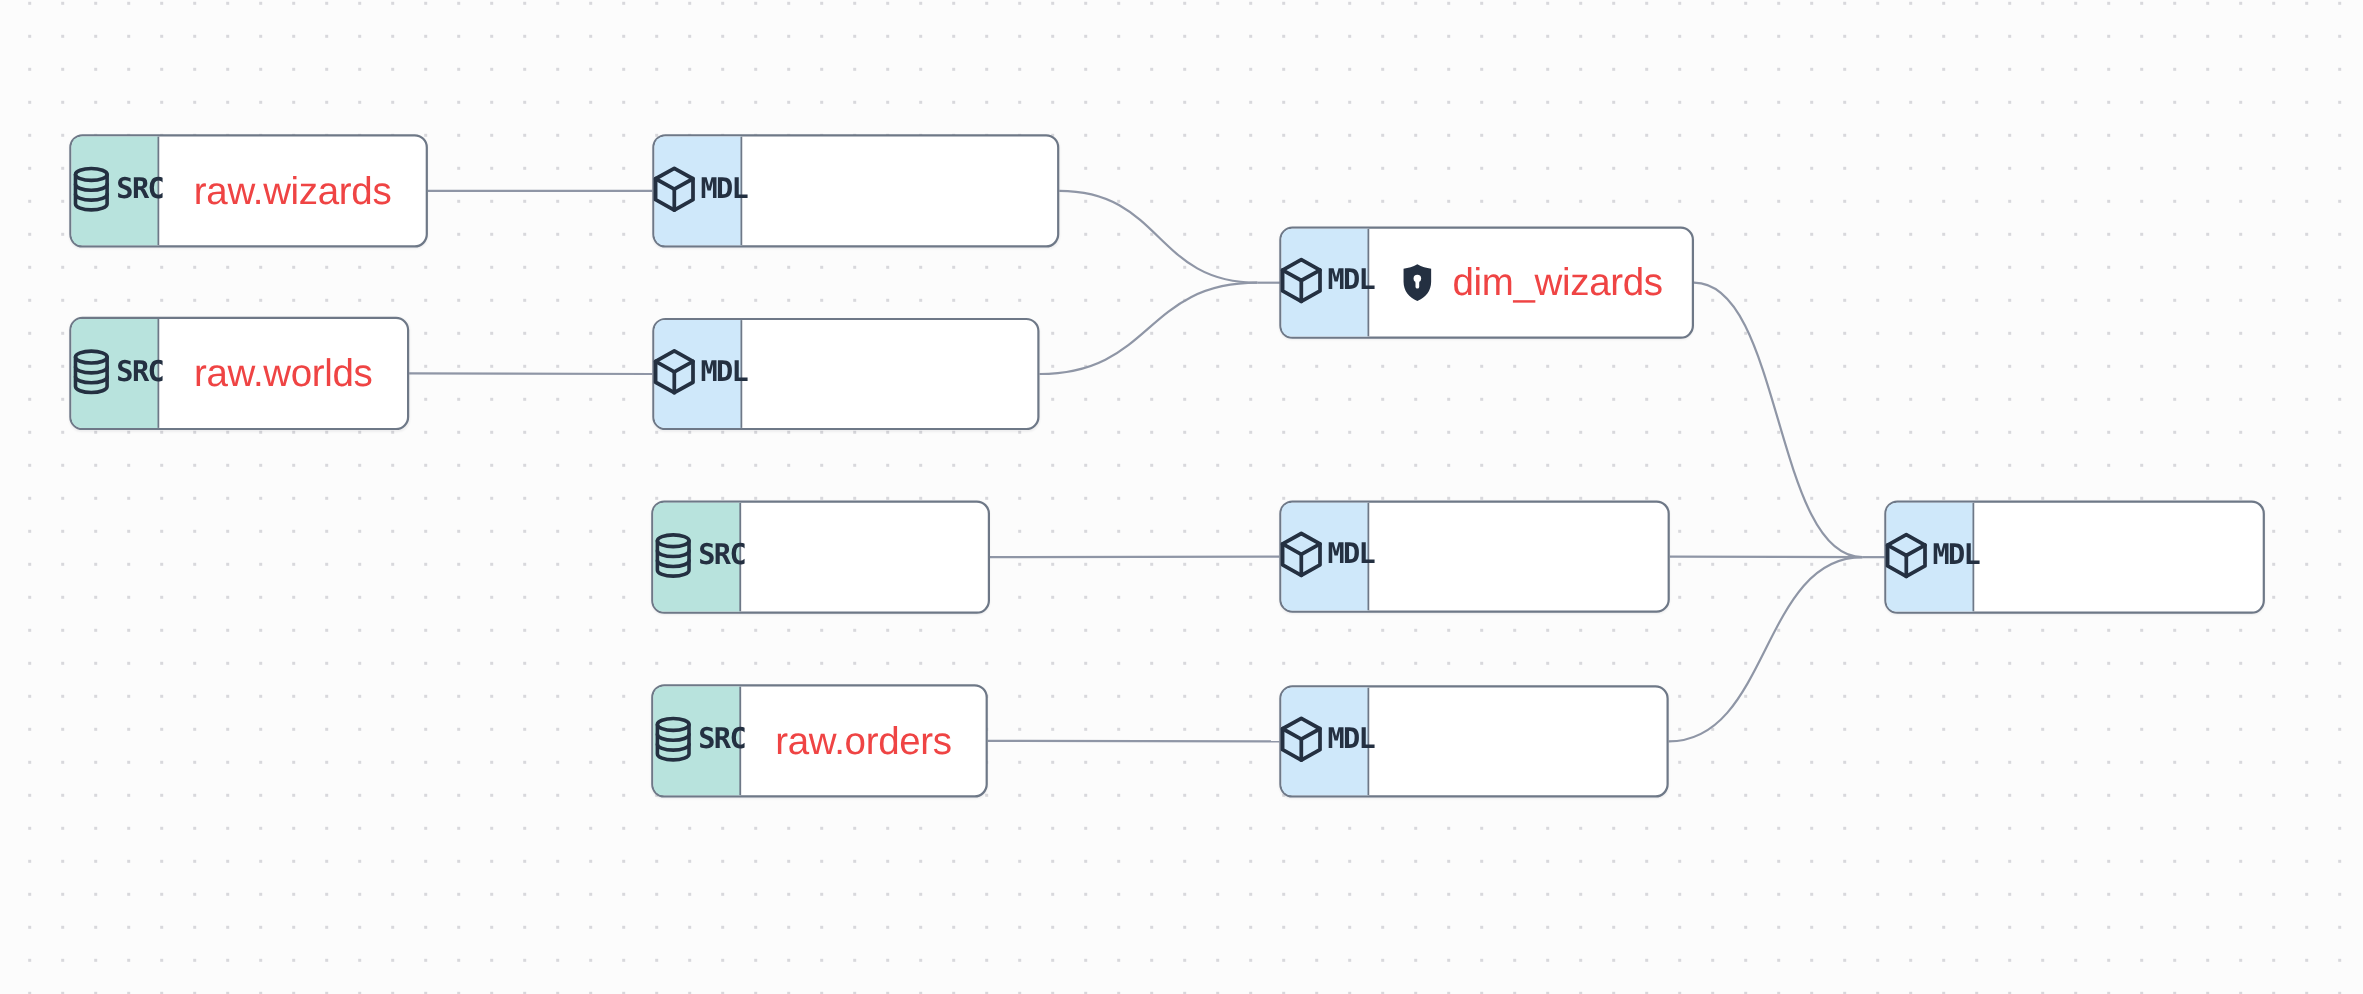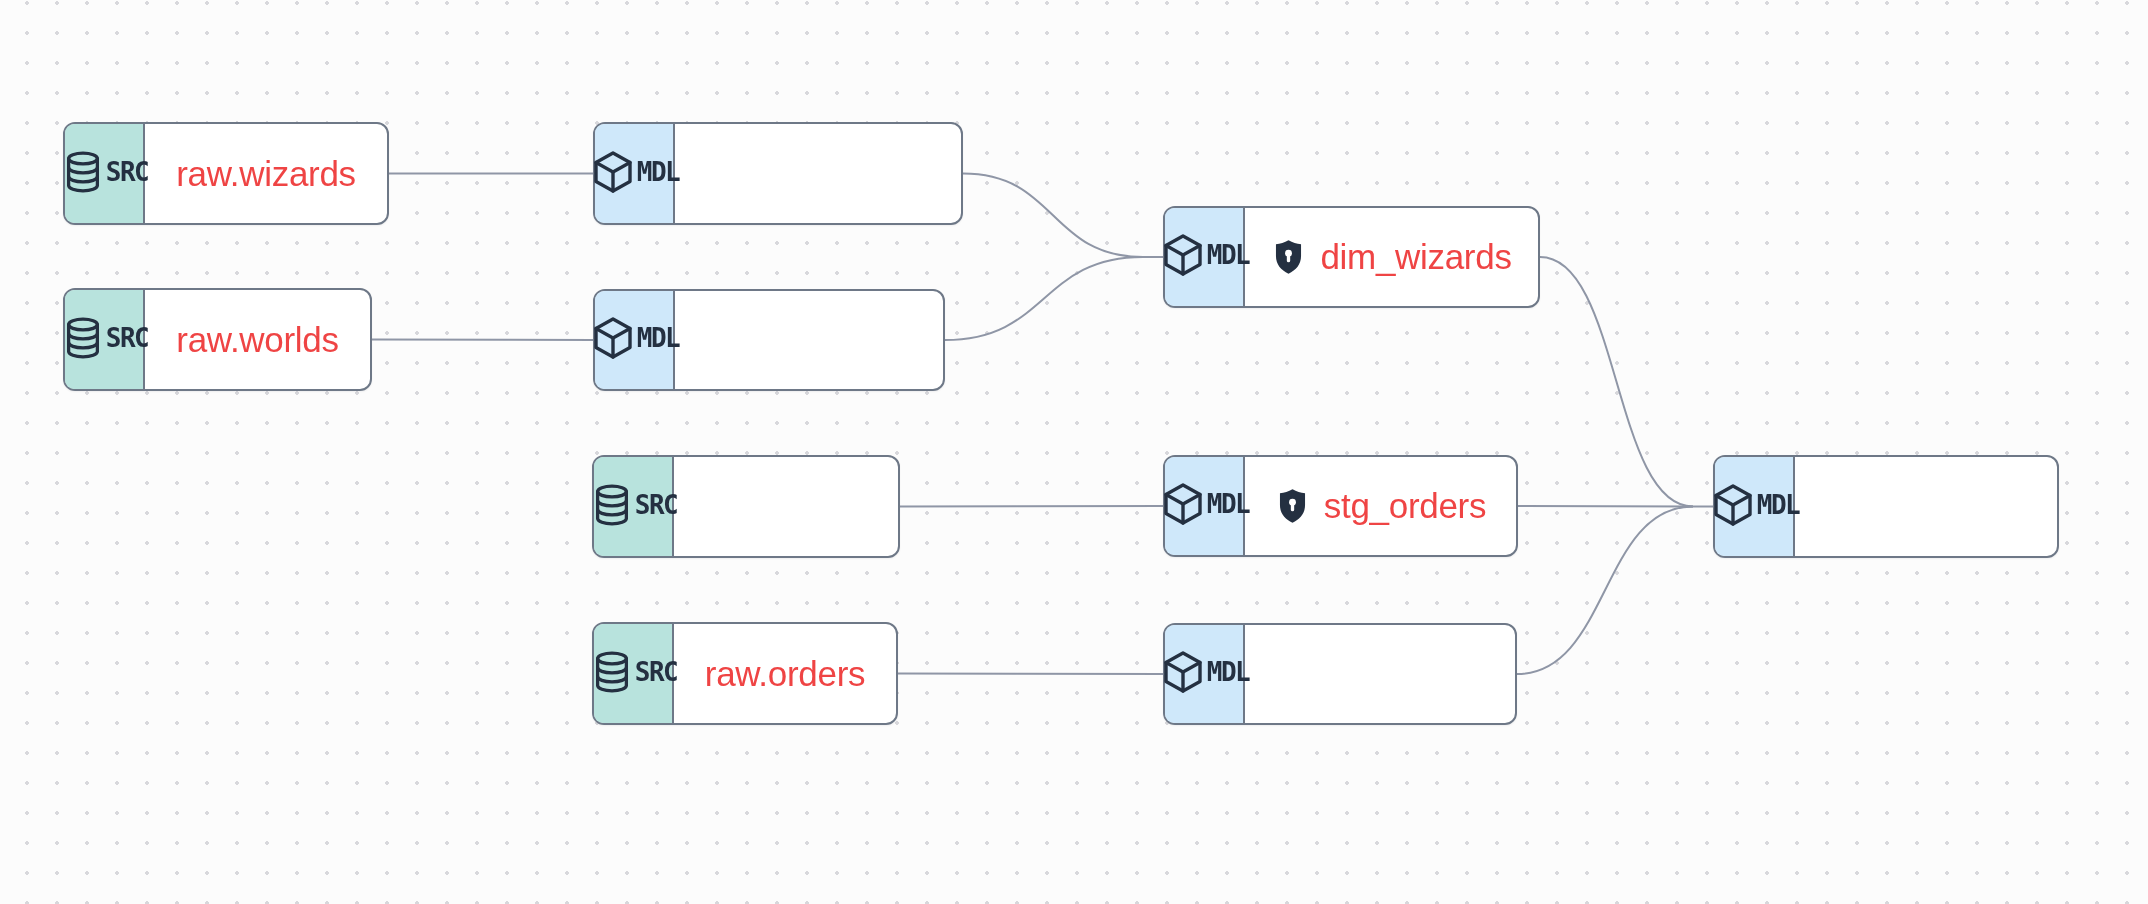--- a/index.html
+++ b/index.html
@@ -167,28 +167,20 @@
     </div>
     <div class="node" style="left: 1163px; top: 455px; width: 355px; height: 102px;">
       <div class="node-badge" style="background: rgb(207, 232, 250);">
         <span class="badge-icon"><svg width="48" height="48" viewBox="0 0 24 24" fill="none" stroke="#243041" stroke-width="1.7" stroke-linecap="round" stroke-linejoin="round">
             <path d="M12 2.5 20.5 7.25 V16.75 L12 21.5 3.5 16.75 V7.25 Z"></path>
             <path d="M3.5 7.25 12 12l8.5-4.75"></path>
             <path d="M12 12v9.5"></path>
           </svg></span>
         <span class="badge-label">MDL</span>
       </div>
-      <div class="node-body">
-        <span class="shield"><svg width="35" height="39" viewBox="0 0 24 26">
-            <path d="M12 1.2 C9.2 2.8 6.4 3.6 3.4 3.9 v8.1 c0 5.7 3.4 9.7 8.6 12.1 5.2-2.4 8.6-6.4 8.6-12.1 V3.9 C17.6 3.6 14.8 2.8 12 1.2 Z" fill="#243041"></path>
-            <circle cx="12" cy="10.1" r="2.35" fill="#ffffff"></circle>
-            <rect x="10.85" y="11.3" width="2.3" height="5" rx="1.15" fill="#ffffff"></rect>
-          </svg></span>
-        <span class="node-title">stg_orders</span>
-      </div>
     </div>
     <div class="node" style="left: 1713px; top: 455px; width: 346px; height: 103px;">
       <div class="node-badge" style="background: rgb(207, 232, 250);">
         <span class="badge-icon"><svg width="48" height="48" viewBox="0 0 24 24" fill="none" stroke="#243041" stroke-width="1.7" stroke-linecap="round" stroke-linejoin="round">
             <path d="M12 2.5 20.5 7.25 V16.75 L12 21.5 3.5 16.75 V7.25 Z"></path>
             <path d="M3.5 7.25 12 12l8.5-4.75"></path>
             <path d="M12 12v9.5"></path>
           </svg></span>
         <span class="badge-label">MDL</span>
       </div>

